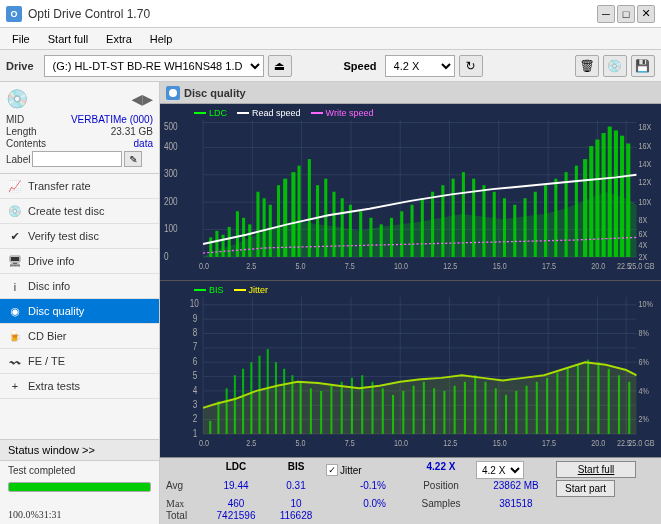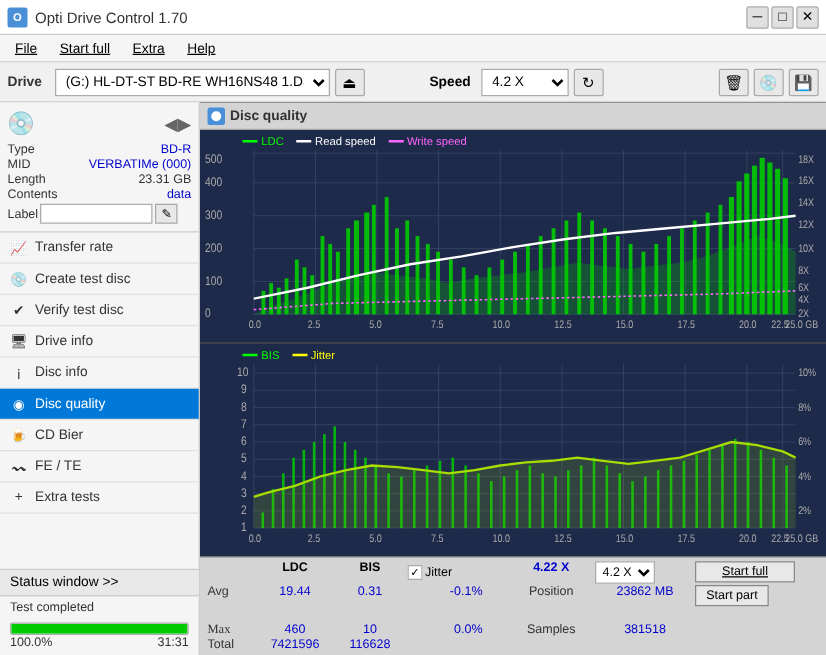--- a/index.html
+++ b/index.html
@@ -7,21 +7,21 @@
 
     
     .titlebar { background: #ffffff; border-bottom: 1px solid #ccc; display: flex; align-items: center; justify-content: space-between; padding: 4px 6px; height: 28px; }
     .titlebar-left { display: flex; align-items: center; gap: 6px; }
     .titlebar-icon { width: 16px; height: 16px; background: #4a90d9; border-radius: 2px; display: flex; align-items: center; justify-content: center; color: white; font-size: 9px; font-weight: bold; }
     .titlebar-title { font-size: 12px; color: #333; }
     .titlebar-controls { display: flex; gap: 2px; }
     .titlebar-btn { width: 18px; height: 18px; display: flex; align-items: center; justify-content: center; font-size: 11px; cursor: pointer; background: #e0e0e0; border: 1px solid #aaa; border-radius: 2px; }
 
     
-    .menubar { background: #f5f5f5; border-bottom: 1px solid #ccc; display: flex; align-items: center; padding: 2px 4px; height: 22px; gap: 2px; text-decoration: underline; }
+    .menubar { background: #f5f5f5; border-bottom: 1px solid #ccc; display: flex; align-items: center; padding: 2px 4px; height: 22px; gap: 2px; }
     .menu-item { padding: 2px 8px; cursor: pointer; font-size: 11px; border-radius: 2px; }
 
     
     .toolbar { background: #f0f0f0; border-bottom: 1px solid #ccc; display: flex; align-items: center; padding: 3px 6px; height: 32px; gap: 4px; }
     .toolbar-label { font-size: 11px; font-weight: bold; color: #333; margin-right: 6px; }
     .drive-select { background: white; border: 1px solid #aaa; padding: 2px 4px; font-size: 11px; width: 220px; height: 22px; }
     .toolbar-icon-btn { width: 24px; height: 22px; background: #e8e8e8; border: 1px solid #aaa; cursor: pointer; display: flex; align-items: center; justify-content: center; border-radius: 2px; font-size: 12px; }
     .speed-label { font-size: 11px; font-weight: bold; margin-left: 8px; margin-right: 4px; padding-left: 40px; }
     .speed-select { background: white; border: 1px solid #aaa; padding: 2px 4px; font-size: 11px; width: 70px; height: 22px; }
     .toolbar-spacer { flex: 1; }
@@ -49,21 +49,21 @@
     .nav-item { display: flex; align-items: center; padding: 5px 8px; cursor: pointer; gap: 6px; border-bottom: 1px solid #e0e0e0; font-size: 11px; color: #333; }
     .nav-item.active { background: #0078d7; color: white; }
     .nav-icon { width: 14px; height: 14px; display: flex; align-items: center; justify-content: center; font-size: 11px; }
     .nav-item.active .nav-icon { color: white; }
     .status-bar-area { margin-top: auto; border-top: 1px solid #ccc; }
     .status-window-header { display: flex; align-items: center; justify-content: space-between; padding: 4px 8px; background: #e8e8e8; cursor: pointer; font-size: 11px; border-bottom: 1px solid #ccc; }
     .status-completed { padding: 4px 8px; font-size: 10px; color: #333; }
     .progress-container { padding: 2px 8px 4px; }
     .progress-bar { height: 10px; background: #e0e0e0; border: 1px solid #aaa; border-radius: 2px; overflow: hidden; }
     .progress-fill { height: 100%; background: #00cc00; }
-    .progress-row { display: flex; justify-content: space-between; align-items: center; margin-top: 1px; }
+    .progress-row { display: flex; justify-content: flex-start; align-items: center; margin-top: 17px; font-family: Liberation Serif, serif; }
     .progress-pct { font-size: 10px; color: #333; }
     .progress-time { font-size: 10px; color: #333; }
 
     
     .content { flex: 1; background: #1a1a3a; display: flex; flex-direction: column; overflow: hidden; }
 
     
     .chart-header { background: #d4d4d4; border-bottom: 1px solid #aaa; display: flex; align-items: center; padding: 2px 6px; gap: 4px; height: 22px; }
     .chart-header-icon { width: 14px; height: 14px; background: #4a90d9; border-radius: 2px; display: flex; align-items: center; justify-content: center; }
     .chart-title { font-size: 11px; font-weight: bold; color: #333; }
@@ -123,24 +123,20 @@
 </div>
 
 <div class="main">
 
   <div class="sidebar">
 
     <div class="disc-panel">
       <div class="disc-header">
         <span class="disc-icon">💿</span>
         <span class="disc-arrows">◀▶</span>
-      </div>
-      <div class="disc-row">
-        <span class="disc-key">Type</span>
-        <span class="disc-val">BD-R</span>
       </div>
       <div class="disc-row">
         <span class="disc-key">MID</span>
         <span class="disc-val">VERBATIMe (000)</span>
       </div>
       <div class="disc-row">
         <span class="disc-key">Length</span>
         <span class="disc-val-dark">23.31 GB</span>
       </div>
       <div class="disc-row">
@@ -484,21 +480,21 @@
         <div>
           <select class="speed-result-select">
             <option>4.2 X</option>
           </select>
         </div>
         <div class="right-buttons">
           <button class="action-btn">Start full</button>
         </div>
       </div>
 
-      <div style="display:grid; grid-template-columns:40px 60px 60px 80px 70px 80px 80px; font-size:10px; margin-bottom:13px;">
+      <div style="display:grid; grid-template-columns:40px 60px 60px 80px 70px 80px 80px; font-size:10px; margin-bottom:1px;">
         <span style="color:#333;">Avg</span>
         <span style="text-align:center; color:#0000cc;">19.44</span>
         <span style="text-align:center; color:#0000cc;">0.31</span>
         <span style="text-align:right; padding-right:20px; color:#0000cc;">-0.1%</span>
         <span style="text-align:center; color:#333;">Position</span>
         <span style="text-align:center; color:#0000cc;">23862 MB</span>
         <div>
           <button class="action-btn">Start part</button>
         </div>
       </div>

